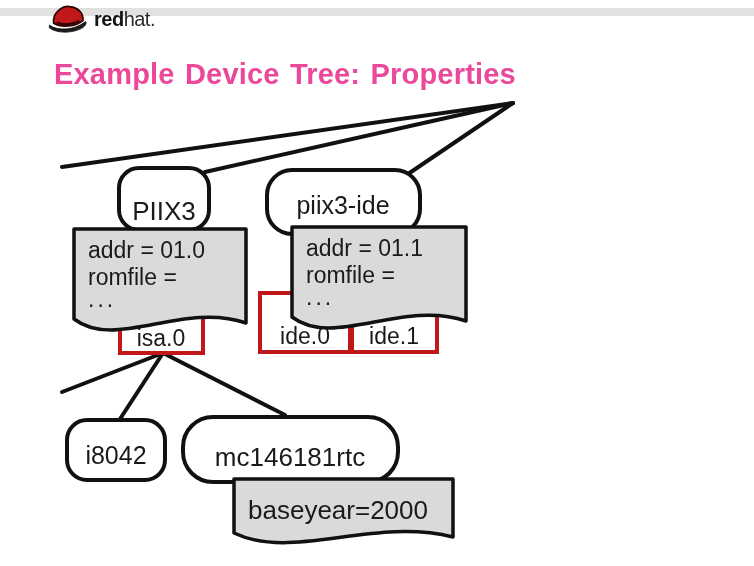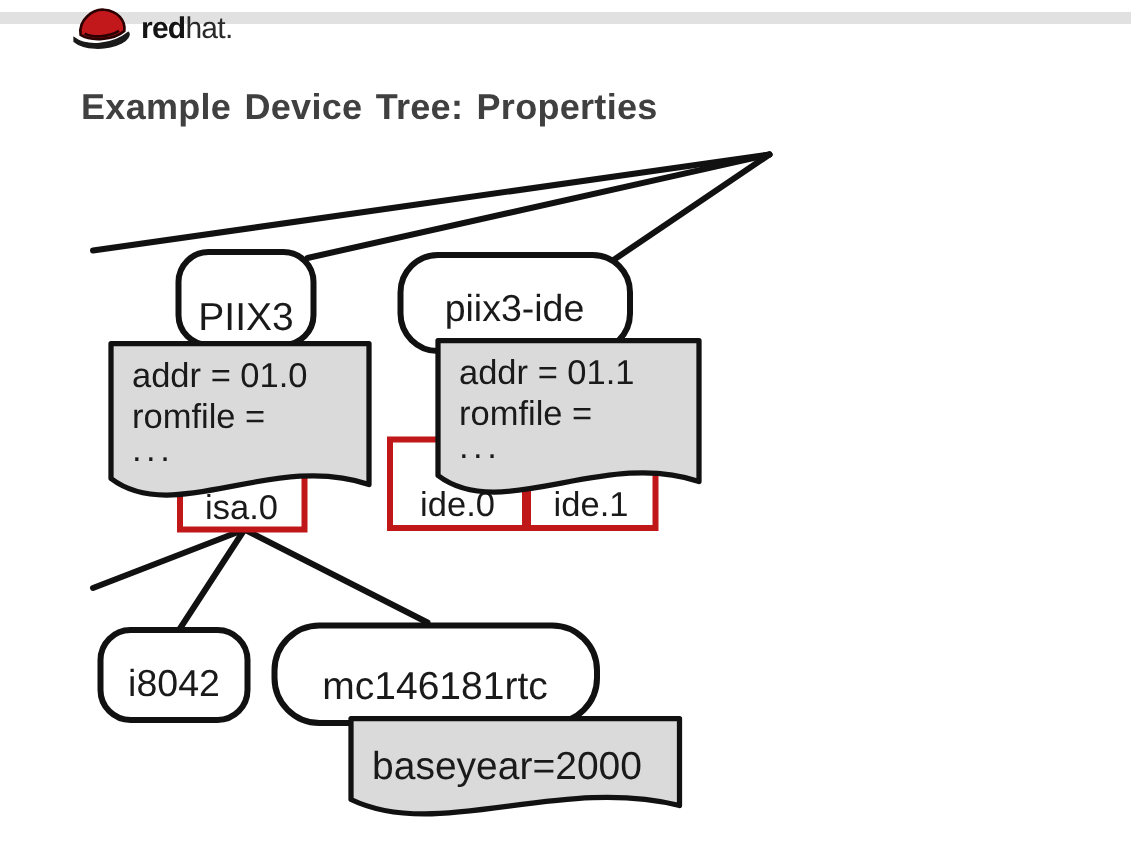--- a/index.html
+++ b/index.html
@@ -21,21 +21,21 @@
   }
   .logo .hat{width:46px;height:30px;margin-right:4px;}
   .logo .brand{
     font-size:20px;line-height:28px;color:#141414;
     letter-spacing:-0.5px;white-space:nowrap;
   }
   .logo .brand .b1{font-weight:800;}
   .logo .brand .b2{font-weight:400;color:#2b2b2b;}
   .title{
     position:absolute;left:54px;top:58px;margin:0;
-    font-size:24px;font-weight:bold;color:#404040;
+    font-size:29px;font-weight:bold;color:#ec4899;
     letter-spacing:0.2px;word-spacing:2px;white-space:nowrap;
   }
   svg text{font-family:"Liberation Sans",sans-serif;fill:#1a1a1a;}
   .edge{stroke:#111111;stroke-width:4;fill:none;stroke-linecap:round;}
   .node{fill:#ffffff;stroke:#111111;stroke-width:4;}
   .node-label{font-size:26px;}
   .red-box{fill:#ffffff;stroke:#c01818;stroke-width:4;}
   .red-box-label{font-size:23px;}
   .note{fill:#dadada;stroke:#111111;stroke-width:3.5;stroke-linejoin:round;}
   .note-text{font-size:23px;}

